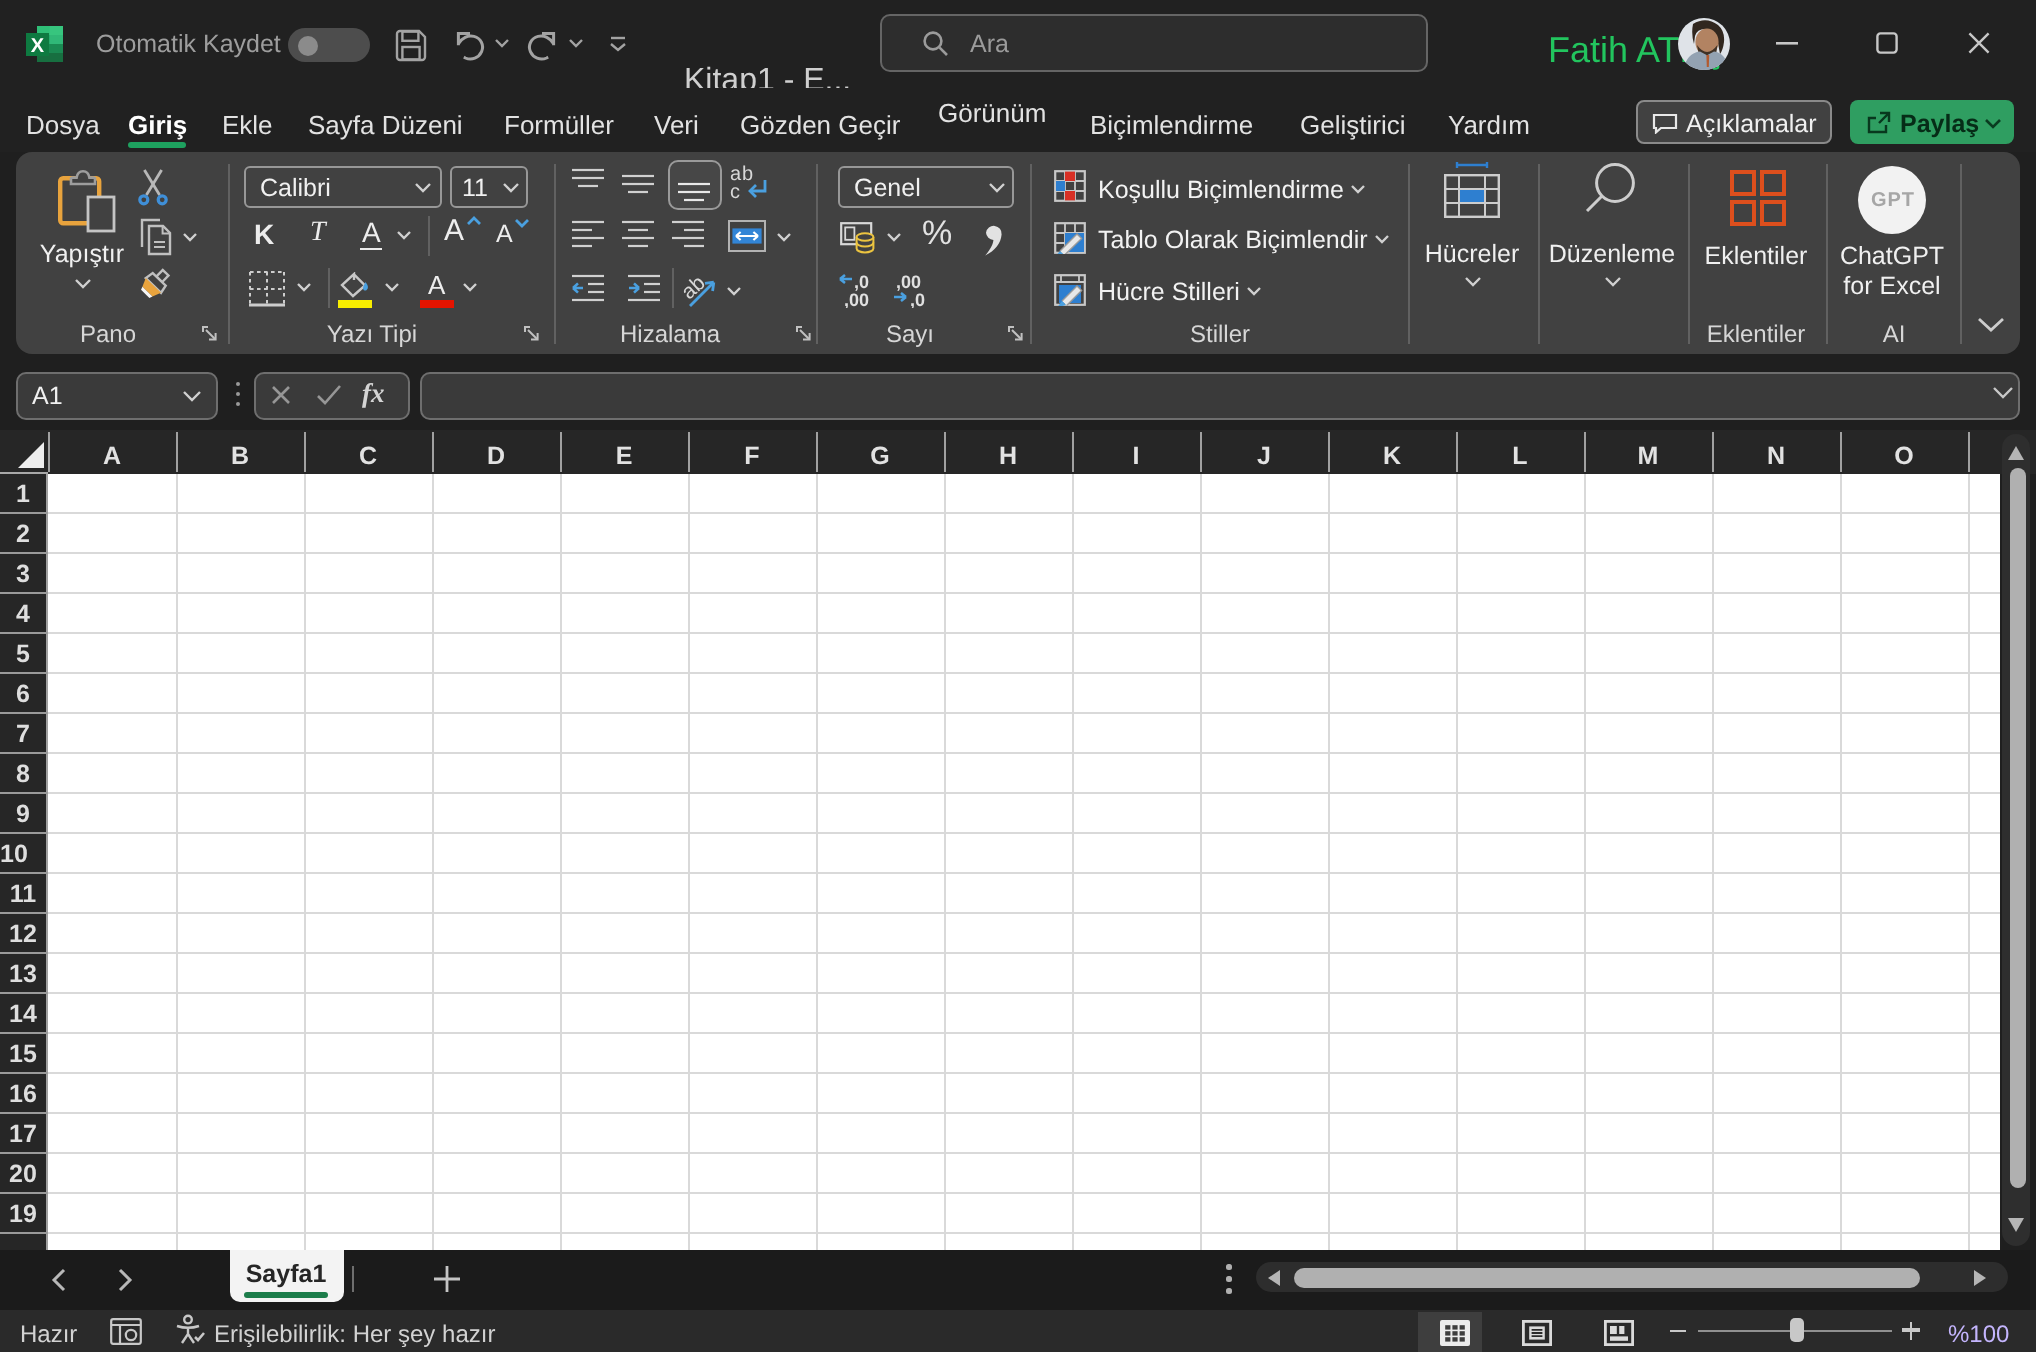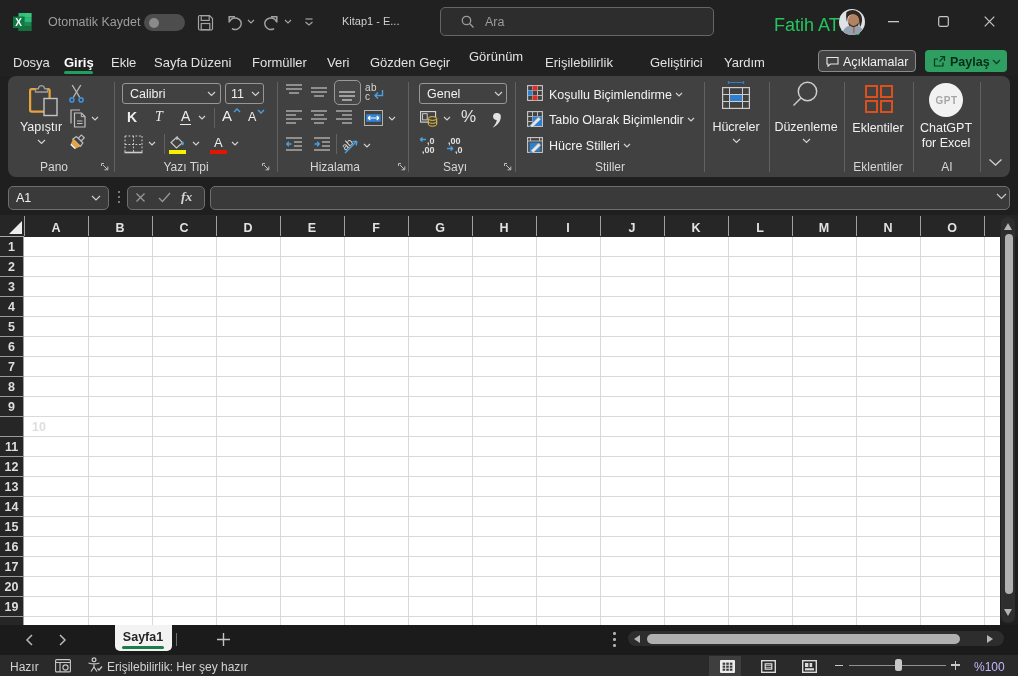--- a/index.html
+++ b/index.html
@@ -47,21 +47,21 @@
   <path d="M13.7 7.8 C12.2 5 9 3.4 6 4.2 C2.6 5.1 0.8 8.6 2.2 11.8 C3.6 14.9 7.1 16.4 10.3 15 L11.1 14.6"></path>
 </svg>
 <svg style="left:284px;top:19px" width="8" height="6" viewBox="0 0 8 6" fill="none" stroke="#a3a3a3" stroke-width="1.2">
     <path d="M1 1 L4 4 L7 1"></path>
   </svg>
 
 <svg style="left:304px;top:18px" width="10" height="8" viewBox="0 0 10 8" fill="none" stroke="#a3a3a3" stroke-width="1.2">
   <path d="M1.5 1 H8.5"></path>
     <path d="M1.5 4 L5 7 L8.5 4"></path>
 </svg>
-<div class="txt" style="left:342px;top:15px;font-size:11px;color:#cfcfcf">Kitap1 - E...</div>
+<div class="txt" style="left:342px;top:32px;font-size:16px;color:#cfcfcf">Kitap1 - E...</div>
 
 <div class="abs" style="left:440px;top:7px;width:274px;height:29px;background:#2d2d2d;border:1px solid #656565;border-radius:5px"></div>
 <svg style="left:461px;top:15px" width="14" height="14" viewBox="0 0 14 14" fill="none" stroke="#9b9b9b" stroke-width="1.3">
   <circle cx="5.5" cy="5.5" r="4.2"></circle>
     <path d="M8.8 8.8 L12.5 12.5"></path>
 </svg>
 <div class="txt" style="left:485px;top:15px;font-size:12.5px;color:#9b9b9b">Ara</div>
 
 <div class="txt" style="left:774px;top:15px;font-size:18px;color:#22c55e">Fatih ATEŞ</div>
 <svg style="left:839px;top:9px" width="26" height="26" viewBox="0 0 26 26">
@@ -93,21 +93,21 @@
 <div id="menubar" class="abs" style="left:0;top:44px;width:1018px;height:32px;background:#212121"></div>
 <div class="txt" style="left:13px;top:55px;font-size:13px;color:#e2e2e2">Dosya</div>
 <div class="txt" style="left:64px;top:55px;font-size:13px;color:#fff;font-weight:bold">Giriş</div>
 <div class="abs" style="left:64px;top:71px;width:29px;height:3px;background:#1ea15f;border-radius:2px"></div>
 <div class="txt" style="left:111px;top:55px;font-size:13px;color:#e2e2e2">Ekle</div>
 <div class="txt" style="left:154px;top:55px;font-size:13px;color:#e2e2e2">Sayfa Düzeni</div>
 <div class="txt" style="left:252px;top:55px;font-size:13px;color:#e2e2e2">Formüller</div>
 <div class="txt" style="left:327px;top:55px;font-size:13px;color:#e2e2e2">Veri</div>
 <div class="txt" style="left:370px;top:55px;font-size:13px;color:#e2e2e2">Gözden Geçir</div>
 <div class="txt" style="left:469px;top:49px;font-size:13px;color:#e2e2e2">Görünüm</div>
-<div class="txt" style="left:545px;top:55px;font-size:13px;color:#e2e2e2">Erişilebilirlik</div>
+<div class="txt" style="left:545px;top:55px;font-size:13px;color:#e2e2e2">Biçimlendirme</div>
 <div class="txt" style="left:650px;top:55px;font-size:13px;color:#e2e2e2">Geliştirici</div>
 <div class="txt" style="left:724px;top:55px;font-size:13px;color:#e2e2e2">Yardım</div>
 
 <div class="abs" style="left:818px;top:50px;width:98px;height:22px;background:#414141;border:1px solid #8a8a8a;border-radius:4px"></div>
 <svg style="left:826px;top:56px" width="13" height="11" viewBox="0 0 13 11" fill="none" stroke="#e8e8e8" stroke-width="1.1">
   <path d="M1 1.5 h11 v6.5 h-7.5 l-2.5 2.2 v-2.2 h-1 z"></path>
 </svg>
 <div class="txt" style="left:843px;top:55px;font-size:12.5px;color:#f0f0f0">Açıklamalar</div>
 
 <div class="abs" style="left:925px;top:50px;width:82px;height:22px;background:#2f9e61;border-radius:4px"></div>
@@ -495,21 +495,21 @@
 <div id="rownums" style="position:absolute;left:0;top:237px;width:24px;font-size:12.5px;font-weight:600;color:#dedede;z-index:6">
     <div style="position:absolute;left:0;top:0px;width:23px;height:20px;text-align:center;line-height:20px">1</div>
     <div style="position:absolute;left:0;top:20px;width:23px;height:20px;text-align:center;line-height:20px">2</div>
     <div style="position:absolute;left:0;top:40px;width:23px;height:20px;text-align:center;line-height:20px">3</div>
     <div style="position:absolute;left:0;top:60px;width:23px;height:20px;text-align:center;line-height:20px">4</div>
     <div style="position:absolute;left:0;top:80px;width:23px;height:20px;text-align:center;line-height:20px">5</div>
     <div style="position:absolute;left:0;top:100px;width:23px;height:20px;text-align:center;line-height:20px">6</div>
     <div style="position:absolute;left:0;top:120px;width:23px;height:20px;text-align:center;line-height:20px">7</div>
     <div style="position:absolute;left:0;top:140px;width:23px;height:20px;text-align:center;line-height:20px">8</div>
     <div style="position:absolute;left:0;top:160px;width:23px;height:20px;text-align:center;line-height:20px">9</div>
-    <div style="position:absolute;left:0;top:180px;width:46px;height:20px;text-align:right;line-height:20px">10</div>
+    <div style="position:absolute;left:0;top:180px;width:46px;height:20px;text-align:left;line-height:20px">10</div>
     <div style="position:absolute;left:0;top:200px;width:23px;height:20px;text-align:center;line-height:20px">11</div>
     <div style="position:absolute;left:0;top:220px;width:23px;height:20px;text-align:center;line-height:20px">12</div>
     <div style="position:absolute;left:0;top:240px;width:23px;height:20px;text-align:center;line-height:20px">13</div>
     <div style="position:absolute;left:0;top:260px;width:23px;height:20px;text-align:center;line-height:20px">14</div>
     <div style="position:absolute;left:0;top:280px;width:23px;height:20px;text-align:center;line-height:20px">15</div>
     <div style="position:absolute;left:0;top:300px;width:23px;height:20px;text-align:center;line-height:20px">16</div>
     <div style="position:absolute;left:0;top:320px;width:23px;height:20px;text-align:center;line-height:20px">17</div>
     <div style="position:absolute;left:0;top:340px;width:23px;height:20px;text-align:center;line-height:20px">20</div>
     <div style="position:absolute;left:0;top:360px;width:23px;height:20px;text-align:center;line-height:20px">19</div>
   </div>

